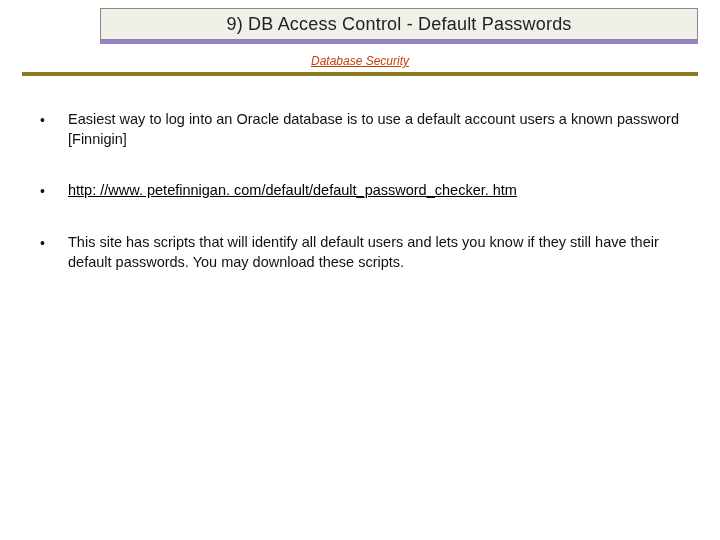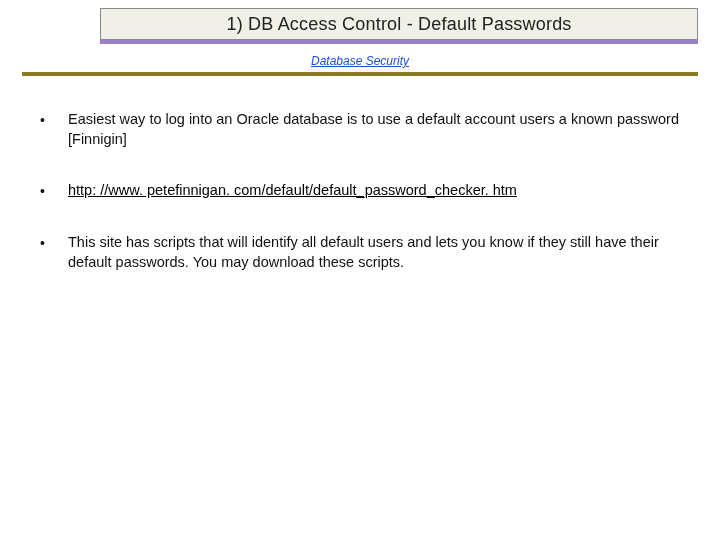--- a/index.html
+++ b/index.html
@@ -41,21 +41,21 @@
   }
   .subtitle {
     position: absolute;
     top: 54px;
     left: 0;
     right: 0;
     text-align: center;
     font-size: 12px;
     font-style: italic;
     text-decoration: underline;
-    color: #1d4ed8;
+    color: #c2410c;
   }
   .olive-bar {
     position: absolute;
     top: 72px;
     left: 22px;
     right: 22px;
     height: 4px;
     background: #8a7b1f;
   }
   .content {
@@ -84,21 +84,21 @@
   .link-text {
     color: #000000;
     text-decoration: underline;
     cursor: pointer;
   }
 </style>
 </head>
 <body>
 
 <div class="title-band">
-  <span class="title-text">1) DB Access Control - Default Passwords</span>
+  <span class="title-text">9) DB Access Control - Default Passwords</span>
 </div>
 <div class="purple-bar"></div>
 
 <div class="subtitle">Database Security</div>
 
 <div class="olive-bar"></div>
 
 <div class="content">
 
   <div class="bullet-item">

